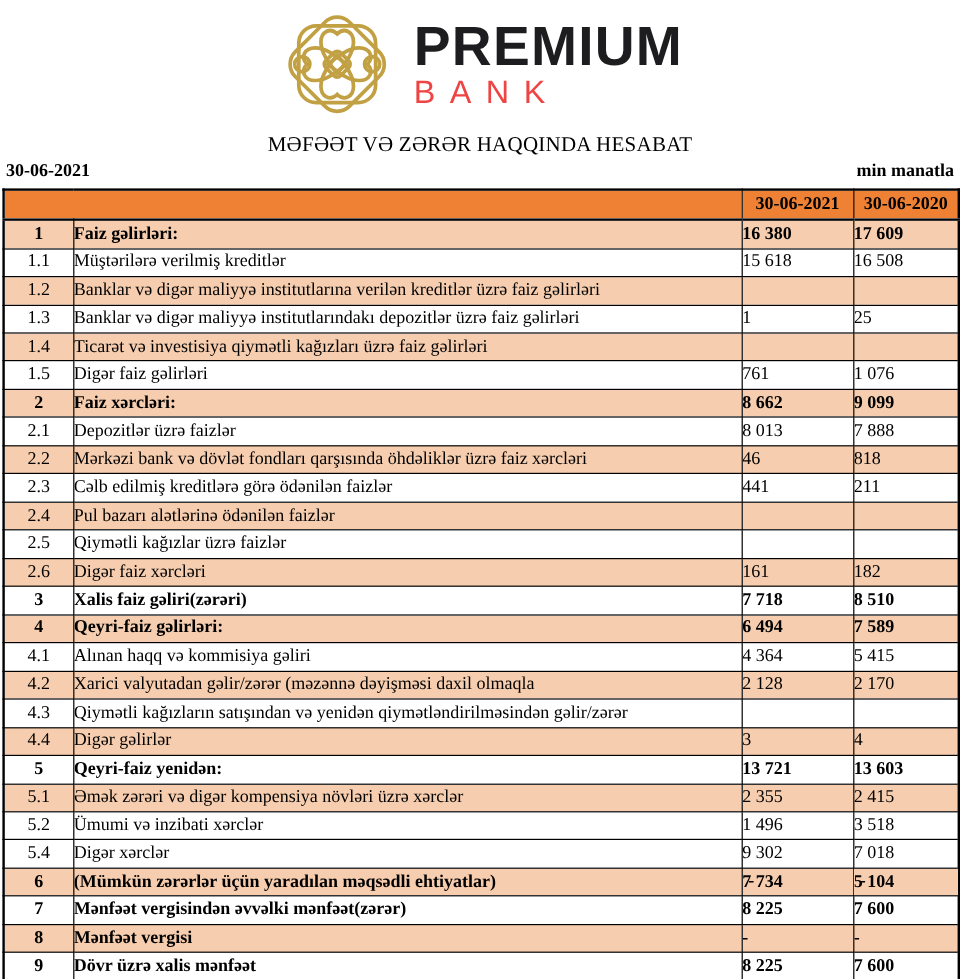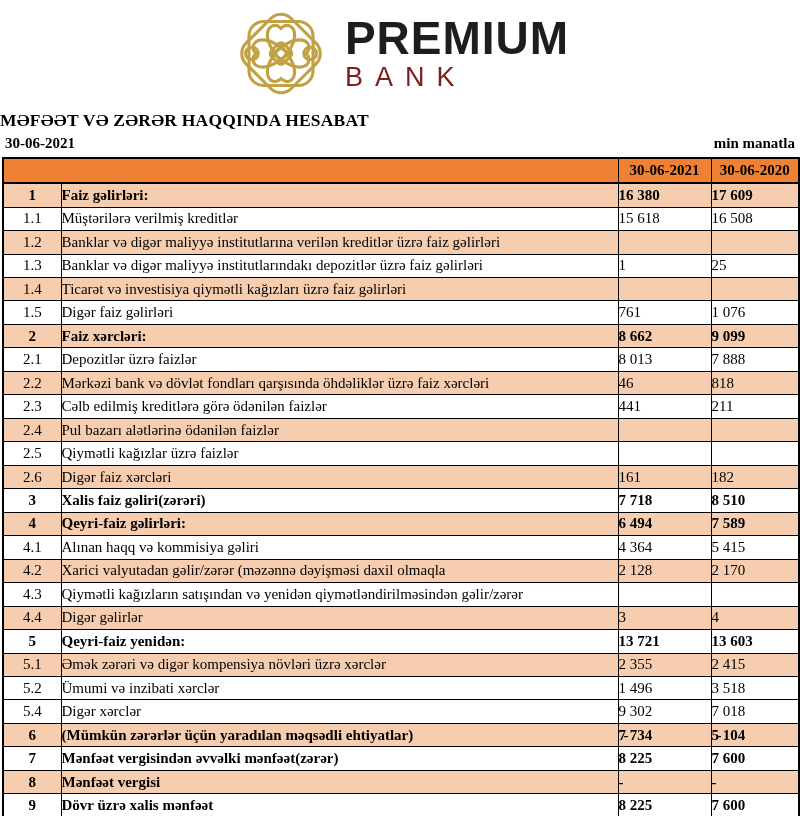--- a/index.html
+++ b/index.html
@@ -18,24 +18,24 @@
   .emblem { width: 100px; height: 97px; flex: 0 0 auto; }
   .logo-text { display: flex; flex-direction: column; align-items: flex-start; }
   .brand-name {
     font-family: "Liberation Sans", sans-serif;
     font-weight: 700; font-size: 46px; line-height: 1;
     letter-spacing: 1px; color: #1d1d1f;
   }
   .brand-sub {
     font-family: "Liberation Sans", sans-serif;
     font-weight: 400; font-size: 27px; line-height: 1;
-    letter-spacing: 12px; color: #7f1d1d; margin-top: 3px;
+    letter-spacing: 12px; color: #ef4444; margin-top: 3px;
   }
   .report-title {
-    font-weight: bold; font-size: 17.5px;
+    text-align: center; font-weight: normal; font-size: 17.5px;
     letter-spacing: 0.2px; margin: 7px 0 0 0;
   }
   .meta-row {
     display: flex; justify-content: space-between;
     font-weight: bold; font-size: 15px;
     padding: 0 5px 0 5px; margin-top: 4px; height: 20px;
   }
   
   table.pl {
     border-collapse: collapse; table-layout: fixed;

